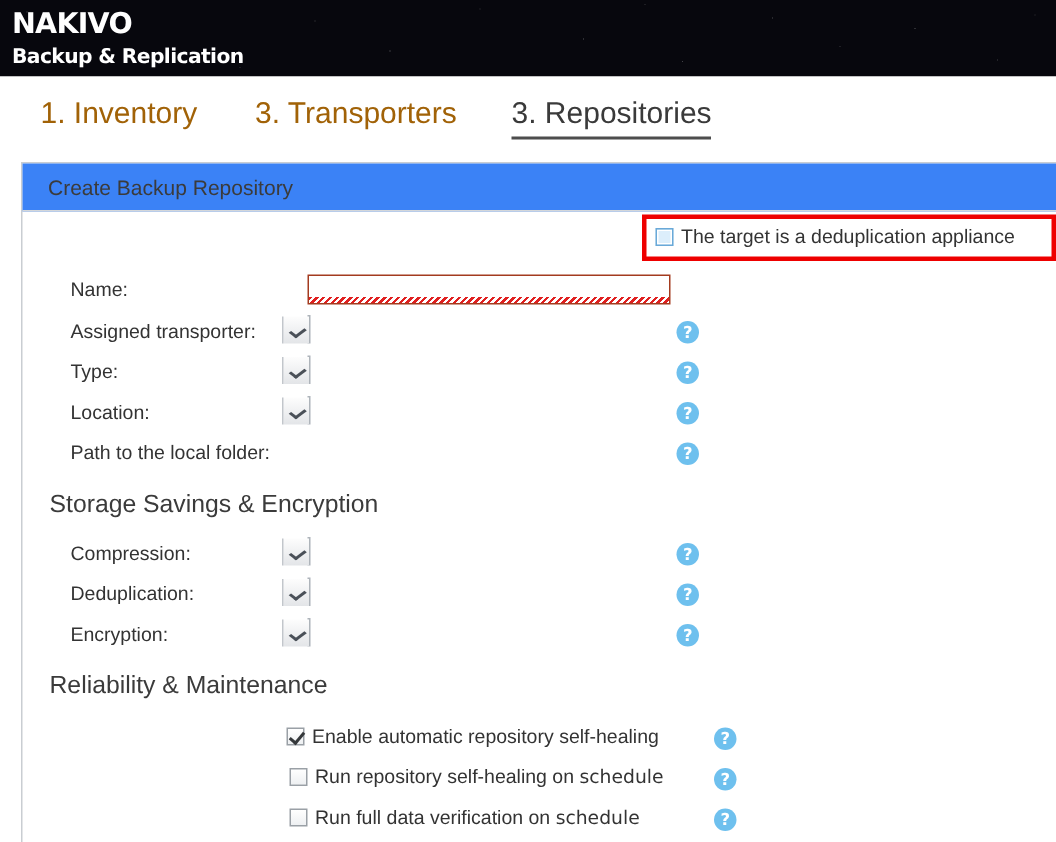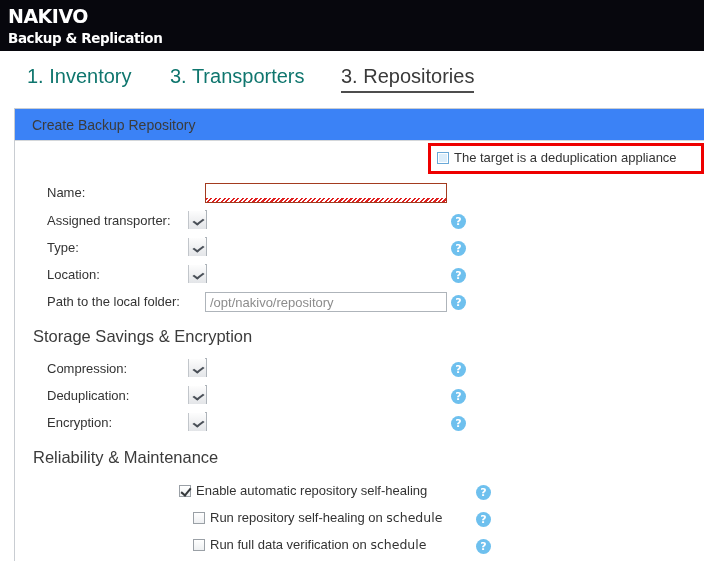--- a/index.html
+++ b/index.html
@@ -59,21 +59,21 @@
   
   .tabbar {
     position: absolute; left: 0; top: 51px;
     width: 704px; height: 51px;
     background: #ffffff;
   }
   .tab {
     position: absolute;
     top: 14px;
     font-size: 20px;
-    color: #0f766e;
+    color: #a16207;
     white-space: nowrap;
     cursor: pointer;
     padding-bottom: 3px;
   }
   .tab.t1 { left: 27px; }
   .tab.t2 { left: 170px; }
   .tab.t3 { left: 341px; color: #3a3a3a; border-bottom: 2px solid #4d4d4d; }
 
   
   .panel {
@@ -286,23 +286,20 @@
         <span class="selwrap">
           <span class="seltext">Local folder on assigned transporte</span>
           <span class="arrowbtn"></span>
         </span>
       </span>
       <span class="help" style="left:422px; top:3px;">?</span>
     </div>
 
     <div class="frow" style="left:14px; top:151px; width:460px;">
       <span class="flabel">Path to the local folder:</span>
-      <span class="fctl">
-        <input class="txtinput ph" type="text" value="/opt/nakivo/repository" style="">
-      </span>
       <span class="help" style="left:422px; top:3px;">?</span>
     </div>
 
     <div class="sect" style="top:186px;">Storage Savings &amp; Encryption</div>
 
     <div class="frow" style="left:14px; top:218px; width:460px;">
       <span class="flabel">Compression:</span>
       <span class="fctl">
         <span class="selwrap">
           <span class="seltext">Fast</span>
@@ -329,21 +326,21 @@
         <span class="selwrap">
           <span class="seltext">Disabled</span>
           <span class="arrowbtn"></span>
         </span>
       </span>
       <span class="help" style="left:422px; top:3px;">?</span>
     </div>
 
     <div class="sect" style="top:307px;">Reliability &amp; Maintenance</div>
 
-    <div class="cbrow" style="left:164px; top:342px;">
+    <div class="cbrow" style="left:176px; top:342px;">
       <span class="cbox checked"></span><span class="cblabel">Enable automatic repository self-healing</span>
     </div>
     <span class="help" style="left:461px; top:344px;">?</span>
 
     <div class="cbrow" style="left:178px; top:369px;">
       <span class="cbox"></span><span class="cblabel">Run repository self-healing on </span><span class="sched">schedule</span>
     </div>
     <span class="help" style="left:461px; top:371px;">?</span>
 
     <div class="cbrow" style="left:178px; top:396px;">

